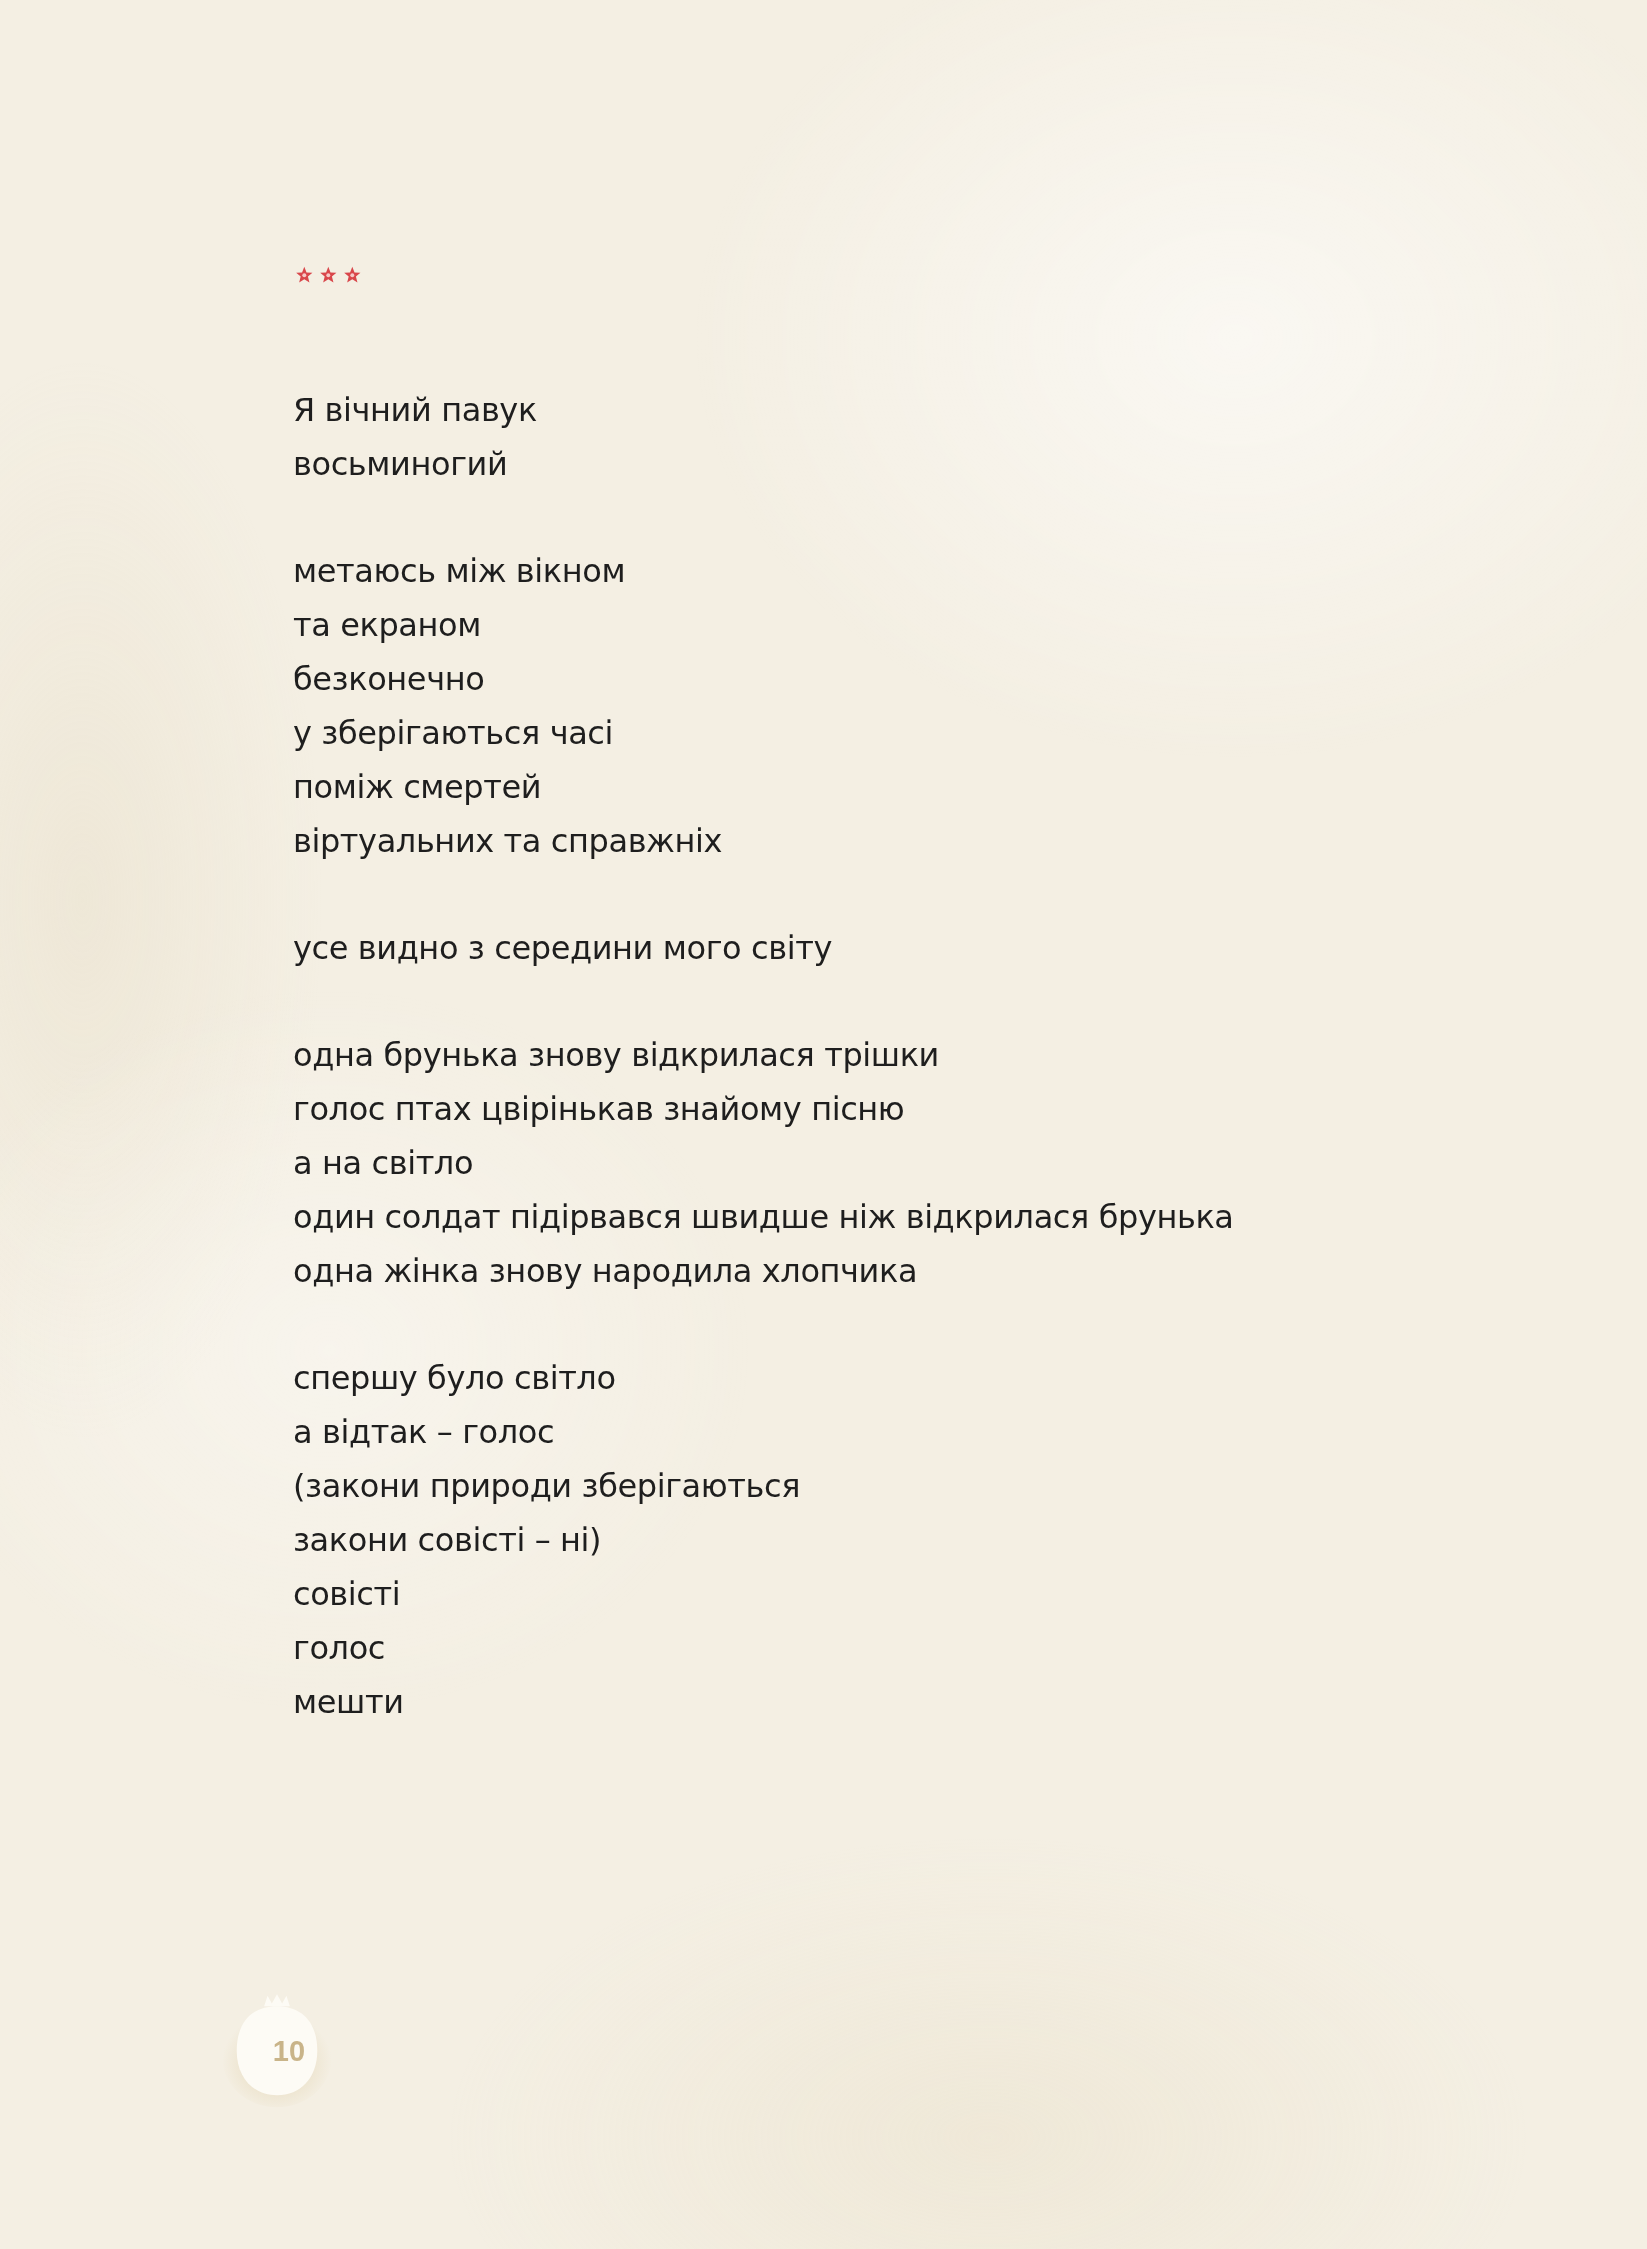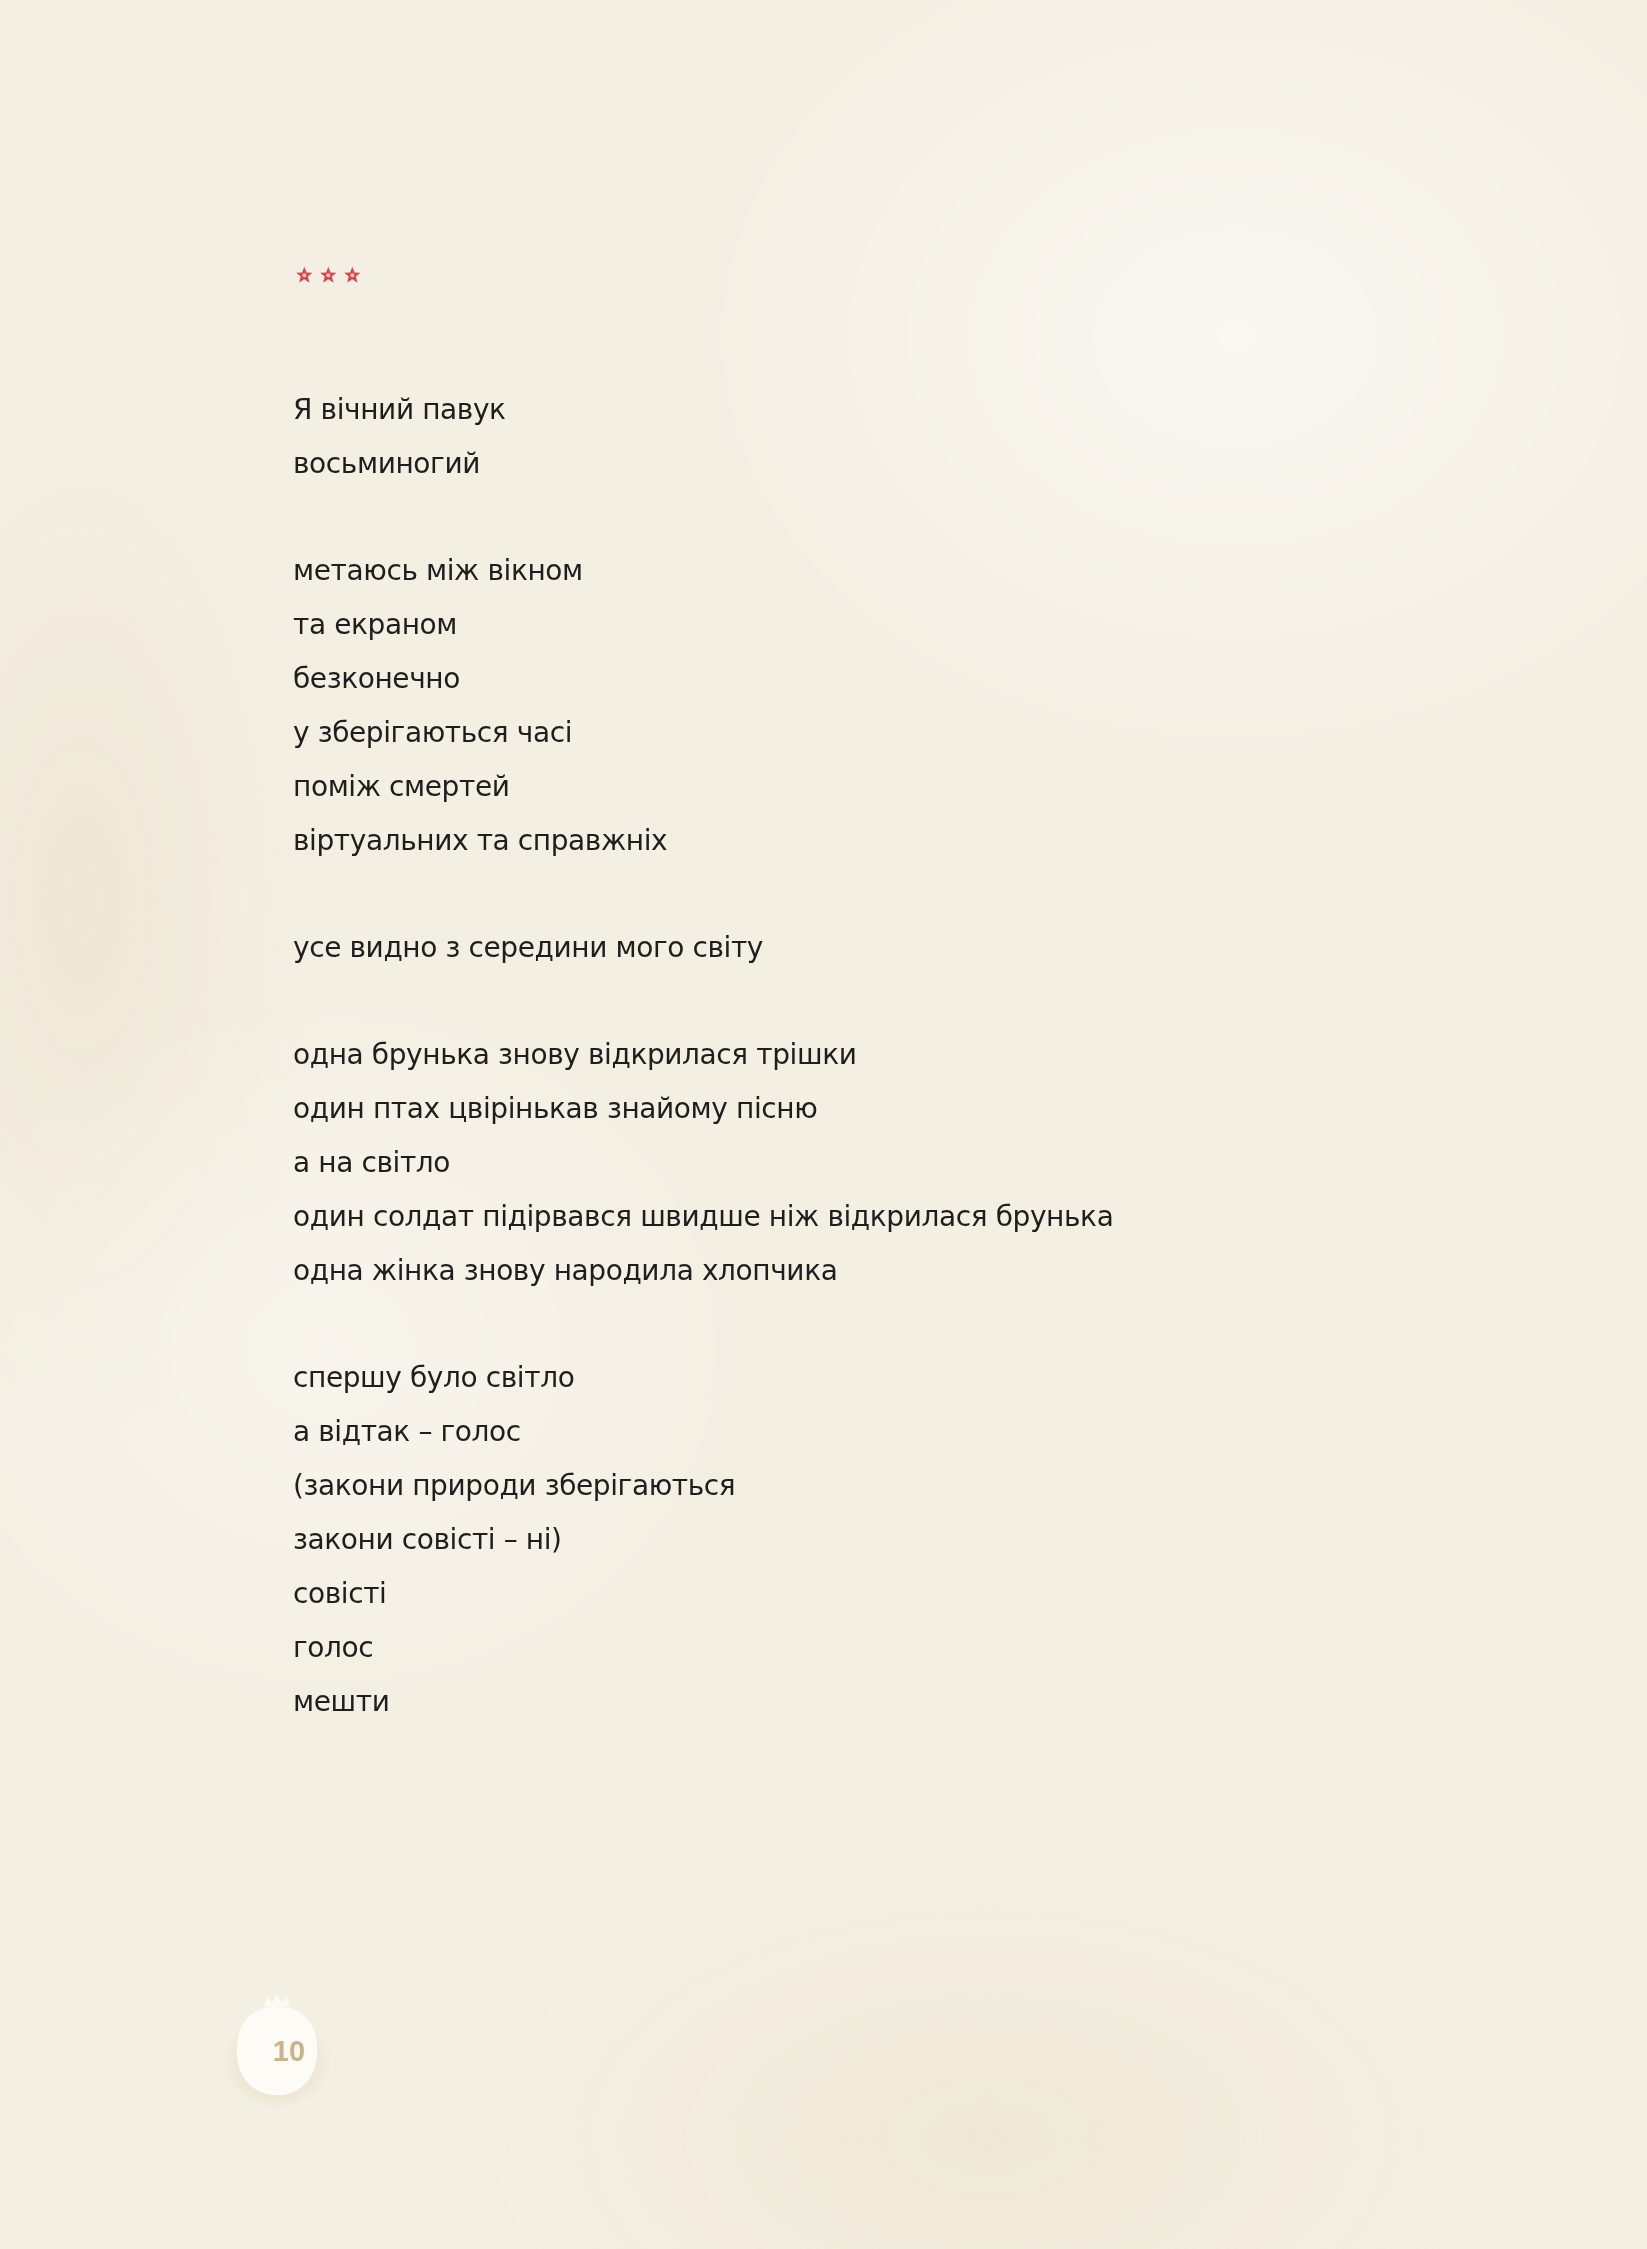--- a/index.html
+++ b/index.html
@@ -37,21 +37,21 @@
       height: 20.6px;
       display: block;
     }
     .poem {
       position: absolute;
       left: 293px;
       top: 383px;
       width: 1201px;
       color: #1e1e1e;
       font-family: "DejaVu Sans", sans-serif;
-      font-size: 28px;
+      font-size: 32px;
       letter-spacing: -0.4px;
     }
     .stanza {
       margin: 0 0 53px 0;
     }
     .line {
       display: block;
       height: 54px;
       line-height: 54px;
       white-space: nowrap;
@@ -117,21 +117,21 @@
       <span class="line">поміж смертей</span>
       <span class="line">віртуальних та справжніх</span>
     </div>
 
     <div class="stanza">
       <span class="line">усе видно з середини мого світу</span>
     </div>
 
     <div class="stanza">
       <span class="line">одна брунька знову відкрилася трішки</span>
-      <span class="line">один птах цвірінькав знайому пісню</span>
+      <span class="line">голос птах цвірінькав знайому пісню</span>
       <span class="line">а на світло</span>
       <span class="line">один солдат підірвався швидше ніж відкрилася брунька</span>
       <span class="line">одна жінка знову народила хлопчика</span>
     </div>
 
     <div class="stanza">
       <span class="line">спершу було світло</span>
       <span class="line">а відтак – голос</span>
       <span class="line">(закони природи зберігаються</span>
       <span class="line">закони совісті – ні)</span>

